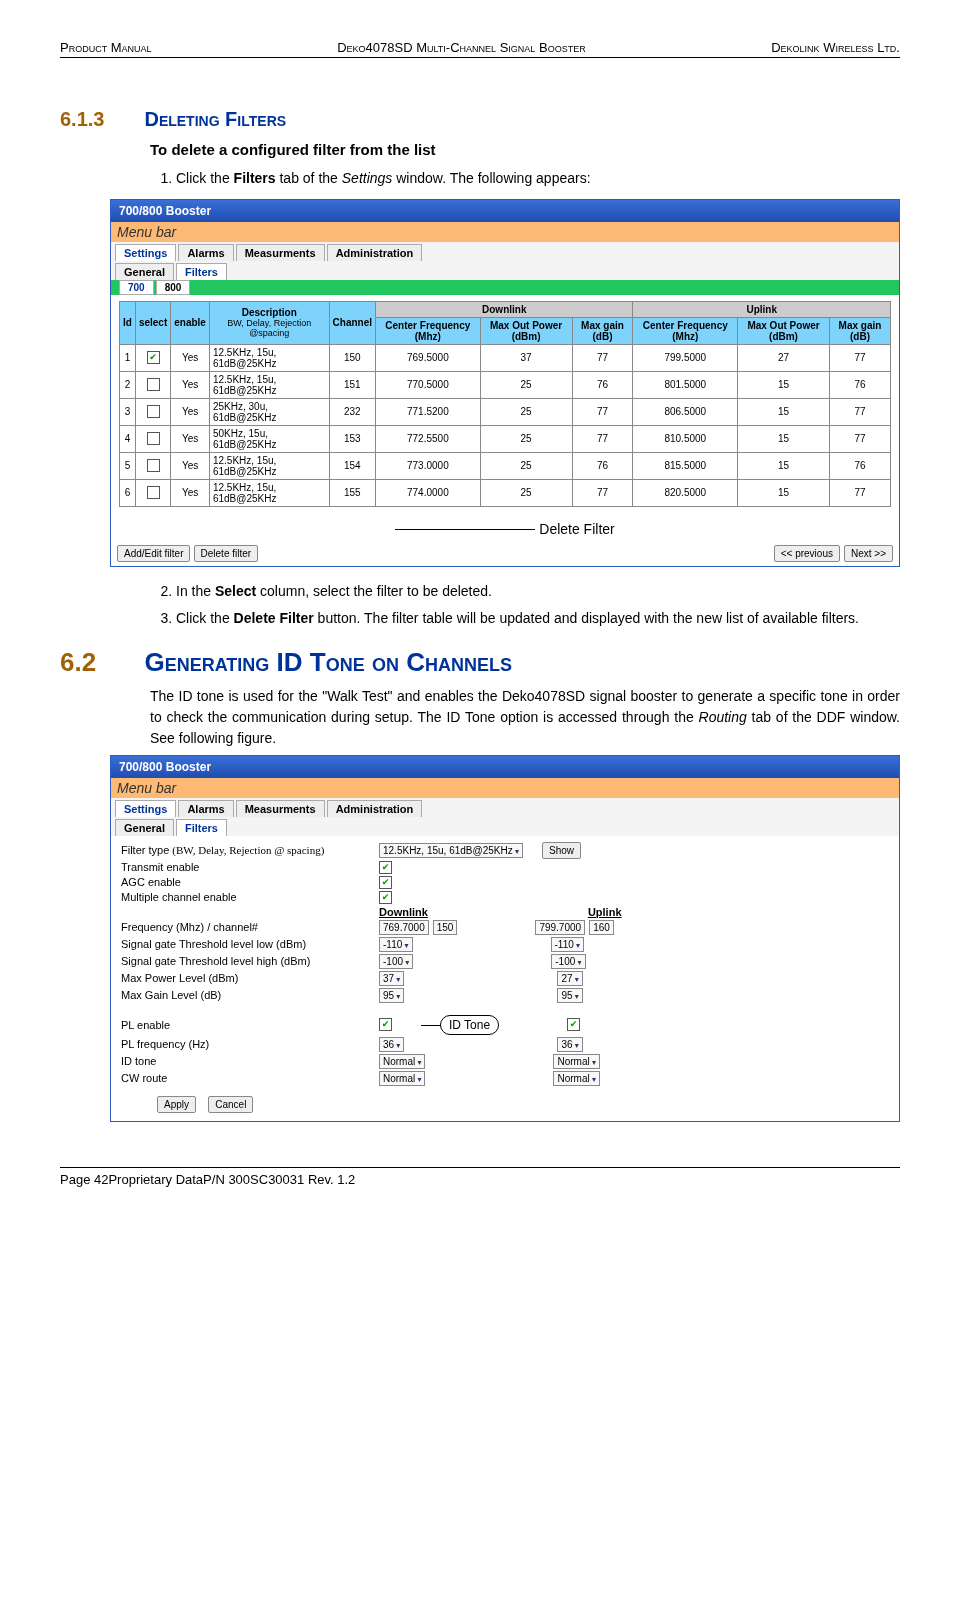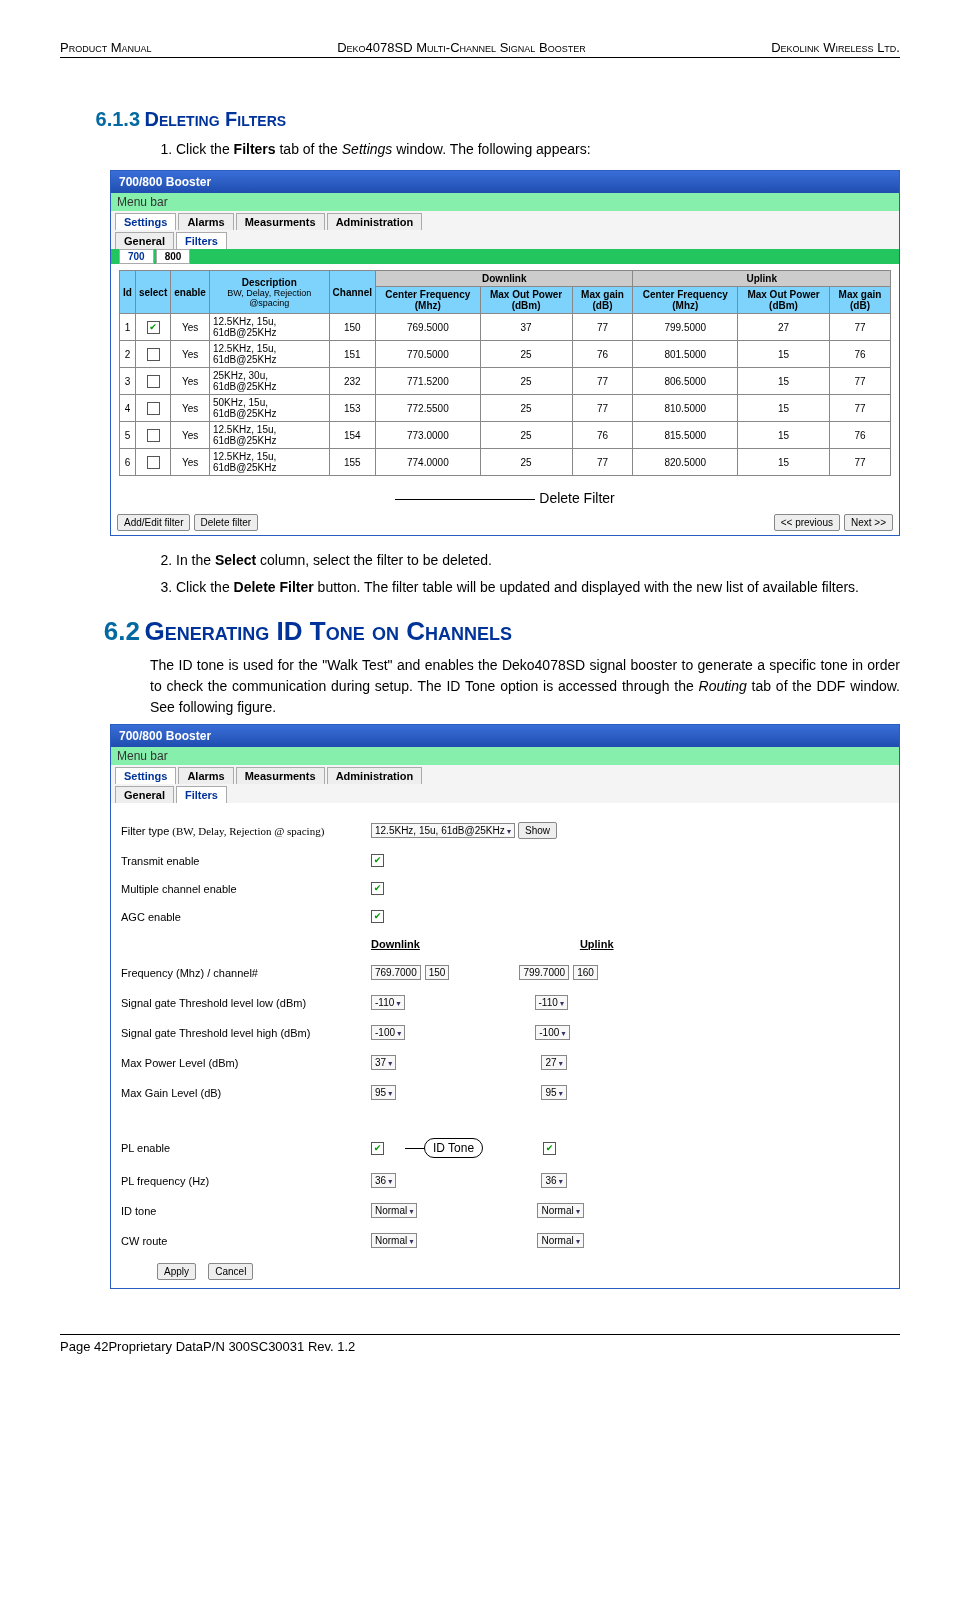--- a/index.html
+++ b/index.html
@@ -19,27 +19,26 @@
     padding-bottom: 2px;
     font-variant: small-caps;
     font-size: 13px;
   }
 
   .content {
     margin-top: 50px;
   }
 
   .section-num {
-    color: #0369a1;
+    color: #a16207;
     font-weight: bold;
     font-size: 20px;
     display:inline-block;
     width: 80px;
     vertical-align: top;
-    text-align: right;
   }
   .section-title {
     color: #003399;
     font-variant: small-caps;
     font-weight: bold;
     font-size: 20px;
   }
   .big-num { font-size: 26px; }
   .big-title { font-size: 26px; }
 
@@ -67,24 +66,25 @@
     font-size: 11px;
   }
   .titlebar {
     background: linear-gradient(#3a6fd8,#1f4db0);
     color: #fff;
     font-weight: bold;
     padding: 4px 8px;
     font-size: 12px;
   }
   .menubar {
-    background: #86efac;
+    background: #fdba74;
     padding: 2px 6px;
     color: #333;
-    font-size: 12px;
+    font-size: 14px;
+    font-style: italic;
   }
   .tabrow {
     display:flex;
     gap: 2px;
     padding: 2px 4px 0 4px;
     background: #f4f4f4;
   }
   .tab {
     background: #eee;
     border: 1px solid #aaa;
@@ -130,21 +130,21 @@
     text-align:center;
     margin:4px 0;
     font-size:14px;
   }
   .annot-line .rule {
     display:inline-block; width:140px; border-top:1px solid #000; vertical-align:middle; margin-right:4px;
   }
 
   
   .form-area { padding: 4px 10px 8px 10px; font-size:11px; }
-  .form-row { display:flex; align-items:center; margin:15px 0; }
+  .form-row { display:flex; align-items:center; margin:2px 0;gap:8px; }
   .form-row .lbl { width: 250px; }
   .sel, .inp {
     border:1px solid #888; background:#f8f8f8; padding:1px 3px; font-size:10px; display:inline-block;
   }
   .sel::after { content:" ▾"; color:#336; font-size:8px;}
   .col-head { font-weight:bold; text-decoration:underline; }
   .cols { display:flex; gap:60px; margin-left:250px;}
   .field-group { display:flex; gap:4px; align-items:center;}
   .callout {
     display:inline-block;
@@ -186,20 +186,21 @@
   </div>
 
   <div class="content">
 
     <div>
       <span class="section-num">6.1.3</span>
       <span class="section-title">Deleting Filters</span>
     </div>
 
     <div class="body-block">
+      <div class="subhead">To delete a configured filter from the list</div>
       <ol>
         <li>
           <span>Click the </span><b>Filters</b><span> tab of the </span><i>Settings</i><span> window. The following appears:</span>
         </li>
       </ol>
     </div>
 
     <div class="win" style="margin-left:50px; margin-right:0;">
       <div class="titlebar">700/800 Booster</div>
       <div class="menubar">Menu bar</div>
@@ -378,25 +379,25 @@
             <span>Filter type </span><span style="font-family:serif;">(BW, Delay, Rejection @ spacing)</span>
           </span>
           <span class="sel">12.5KHz, 15u, 61dB@25KHz</span>
           &nbsp;<span class="btn">Show</span>
         </div>
         <div class="form-row">
             <span class="lbl">Transmit enable</span>
             <span class="checkbox checked"></span>
           </div>
         <div class="form-row">
-            <span class="lbl">Multiple channel enable</span>
+            <span class="lbl">AGC enable</span>
             <span class="checkbox checked"></span>
           </div>
         <div class="form-row">
-            <span class="lbl">AGC enable</span>
+            <span class="lbl">Multiple channel enable</span>
             <span class="checkbox checked"></span>
           </div>
 
         <div class="form-row">
             <span class="lbl"></span>
           <div class="cols" style="margin-left:0;">
             <span class="col-head">Downlink</span>
             <span class="col-head" style="margin-left:100px;">Uplink</span>
           </div>
         </div>

